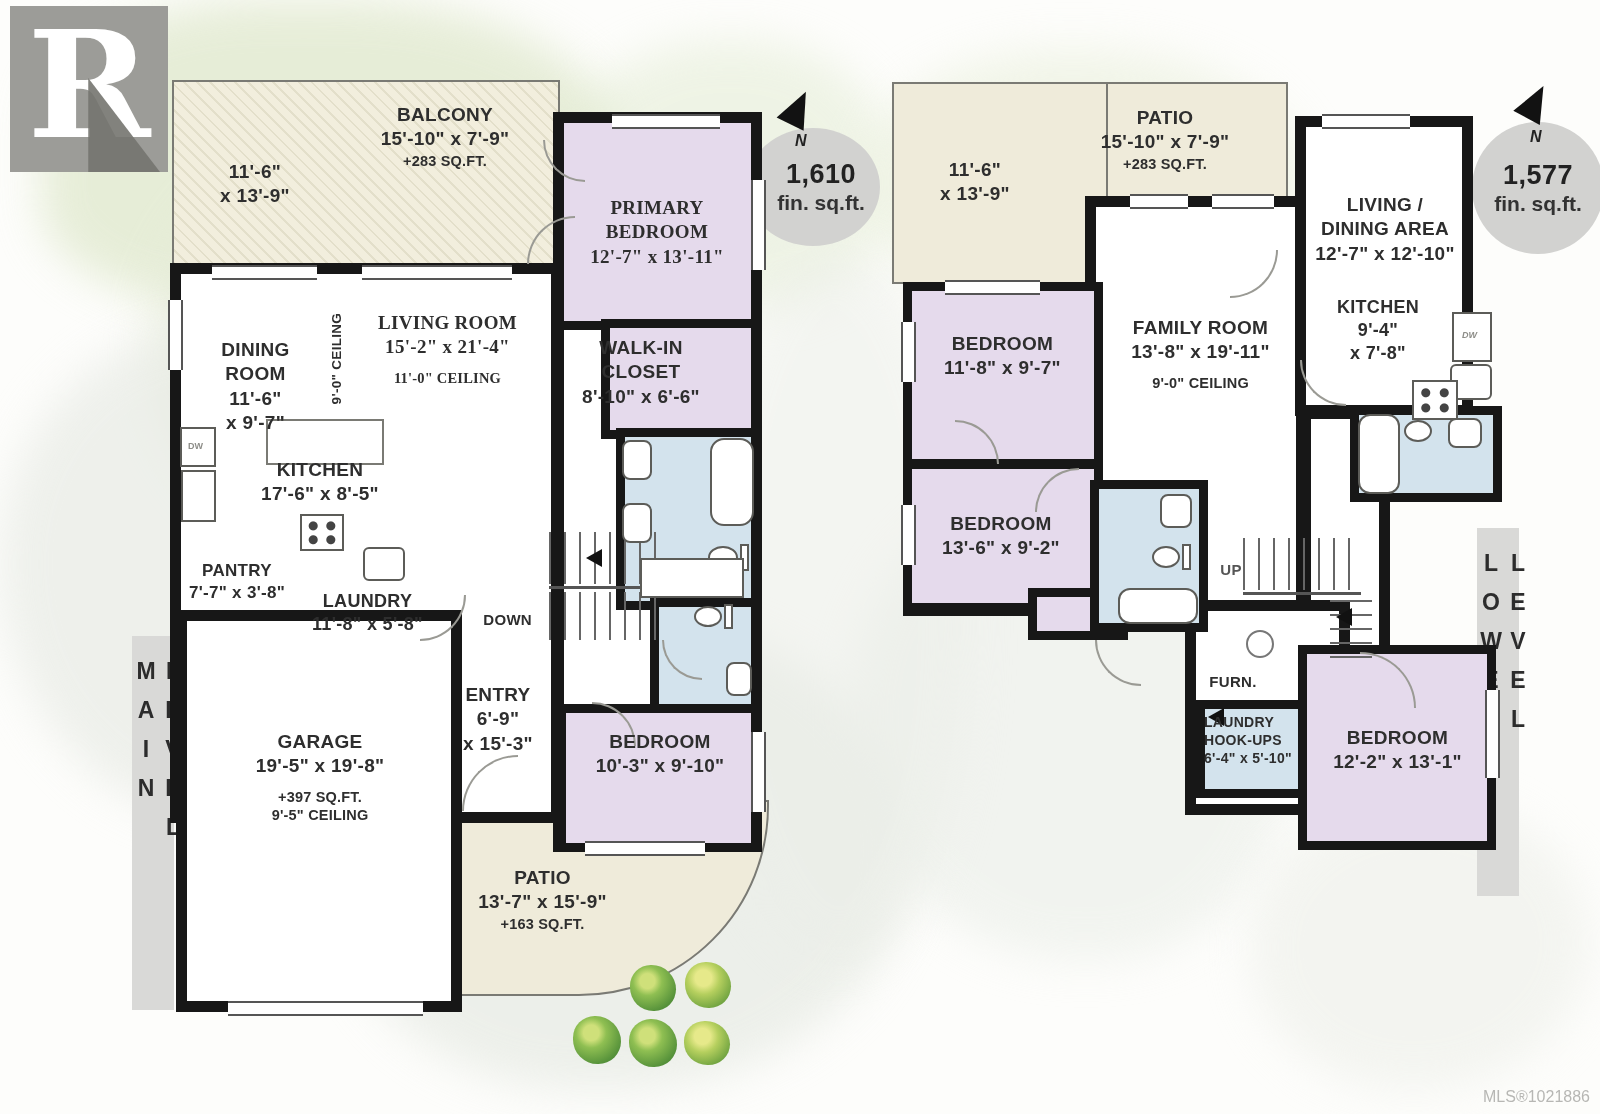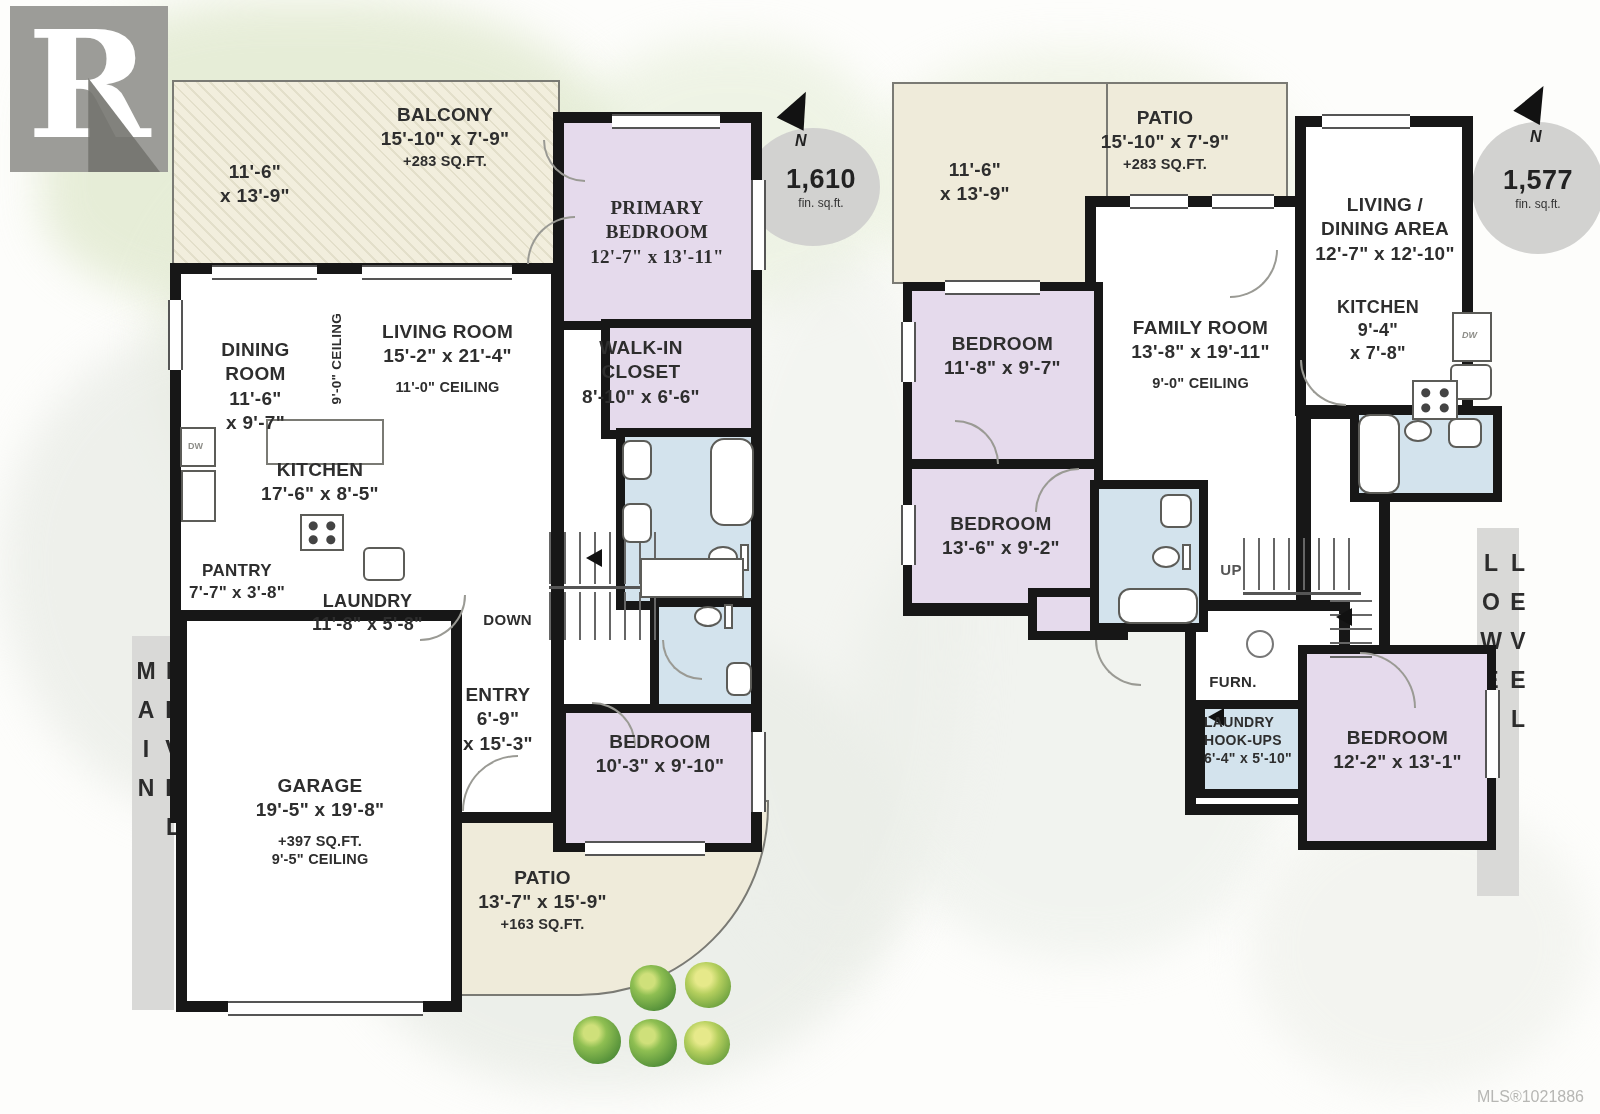--- a/index.html
+++ b/index.html
@@ -51,31 +51,31 @@
   .dwl{position:absolute;font-size:9px;color:#8d8d88;z-index:5;font-weight:600;}
   
   .banner{position:absolute;background:#d9d9d7;color:#2c2c2c;z-index:1;
           display:flex;align-items:flex-start;justify-content:center;
           writing-mode:vertical-lr;text-orientation:upright;
           font-size:23px;font-weight:600;letter-spacing:13px;padding-top:22px;}
   
   .badge{position:absolute;background:#d2d2d0;border-radius:50%;z-index:1;
          display:flex;flex-direction:column;align-items:center;justify-content:center;color:#222;}
   .badge .val{font-size:27px;font-weight:700;letter-spacing:.5px;}
-  .badge .unit{font-size:12px;font-weight:400;color:#333;margin-top:1px;}
+  .badge .unit{font-size:21px;font-weight:700;color:#333;margin-top:1px;}
   .narrow{position:absolute;width:0;height:0;border-left:15px solid transparent;border-right:15px solid transparent;border-bottom:36px solid #121212;z-index:1;}
   .nlet{position:absolute;font-style:italic;font-weight:700;font-size:16px;color:#222;z-index:1;}
   
   .logo-box{position:absolute;left:10px;top:6px;width:158px;height:166px;background:#9c9c98;z-index:7;}
   .logo-r{position:absolute;left:0;top:-4px;width:158px;height:166px;color:#fff;
           font-family:"DejaVu Serif",serif;font-weight:700;font-size:148px;line-height:166px;text-align:center;}
   .logo-shadow{position:absolute;left:72px;top:72px;width:78px;height:94px;background:#74746f;
                clip-path:polygon(8% 0,100% 100%,8% 100%);opacity:.9;}
   .brand{position:absolute;left:12px;top:170px;width:230px;color:#8f8f8b;font-size:39px;font-weight:600;letter-spacing:1px;z-index:7;}
-  .mls{position:absolute;right:16px;bottom:8px;color:#b7b7b4;font-size:16px;z-index:7;}
+  .mls{position:absolute;right:10px;bottom:8px;color:#b7b7b4;font-size:16px;z-index:7;}
   .bush{position:absolute;border-radius:46% 54% 48% 52%;z-index:3;
         background:radial-gradient(circle at 38% 35%,#cfe07a 0 18%,#8fbf52 35%,#55913a 75%,#3f7a2c 100%);}
 </style>
 </head>
 <body>
 
 <div id="canvas">
 
   <div class="blob" style="left:40px;top:0;width:580px;height:310px;background:#dfe8cc;opacity:.75;border-radius:45% 55% 60% 40%;"></div>
   <div class="blob" style="left:150px;top:150px;width:360px;height:390px;background:#e6ecd9;opacity:.65;border-radius:55% 45% 50% 50%;"></div>
@@ -173,21 +173,21 @@
       <span class="ln ln1">BEDROOM</span>
       <span class="ln ln2">12'-7" x 13'-11"</span>
     </div>
   <div class="lbl" style="left:188px;top:338px;width:135px;">
       <span class="ln ln0">DINING</span>
       <span class="ln ln1">ROOM</span>
       <span class="ln ln2">11'-6"</span>
       <span class="ln ln3">x 9'-7"</span>
     </div>
   <div class="lbl vert" style="left:257px;top:350px;width:160px;">9'-0" CEILING</div>
-  <div class="lbl sm2 gap2" style="left:350px;top:320px;width:195px;">
+  <div class="lbl sm2 gap2" style="left:350px;top:311px;width:195px;font-family:Liberation Serif, serif;">
       <span class="ln ln0">LIVING ROOM</span>
       <span class="ln ln1">15'-2" x 21'-4"</span>
       <span class="ln ln2">11'-0" CEILING</span>
     </div>
   <div class="lbl" style="left:235px;top:458px;width:170px;">
       <span class="ln ln0">KITCHEN</span>
       <span class="ln ln1">17'-6" x 8'-5"</span>
     </div>
   <div class="lbl" style="left:566px;top:336px;width:150px;">
       <span class="ln ln0">WALK-IN</span>
@@ -201,21 +201,21 @@
   <div class="lbl" style="left:290px;top:590px;width:155px;font-size:18px;">
       <span class="ln ln0">LAUNDRY</span>
       <span class="ln ln1">11'-8" x 5'-8"</span>
     </div>
   <div class="lbl tiny" style="left:448px;top:610px;width:84px;text-align:right;">DOWN</div>
   <div class="lbl" style="left:450px;top:683px;width:96px;">
       <span class="ln ln0">ENTRY</span>
       <span class="ln ln1">6'-9"</span>
       <span class="ln ln2">x 15'-3"</span>
     </div>
-  <div class="lbl sm2 sm3 gap2" style="left:225px;top:730px;width:190px;margin-top:44px;">
+  <div class="lbl sm2 sm3 gap2" style="left:225px;top:730px;width:190px;">
       <span class="ln ln0">GARAGE</span>
       <span class="ln ln1">19'-5" x 19'-8"</span>
       <span class="ln ln2">+397 SQ.FT.</span>
       <span class="ln ln3">9'-5" CEILING</span>
     </div>
   <div class="lbl" style="left:574px;top:730px;width:172px;">
       <span class="ln ln0">BEDROOM</span>
       <span class="ln ln1">10'-3" x 9'-10"</span>
     </div>
   <div class="lbl sm2" style="left:455px;top:866px;width:175px;">

